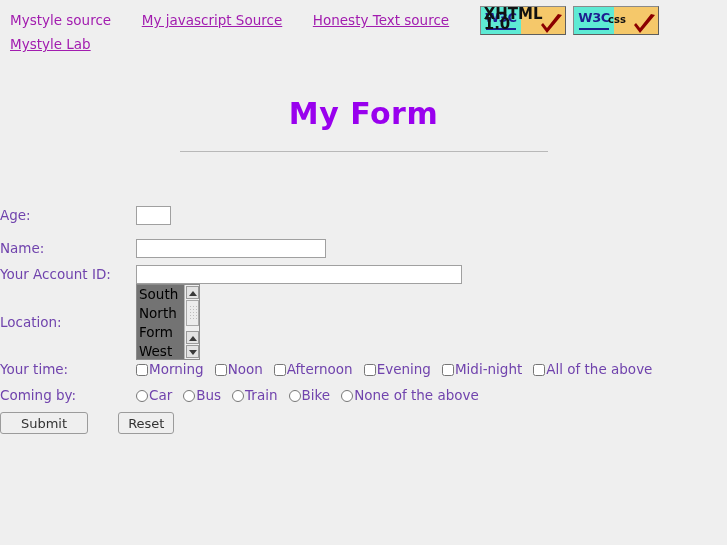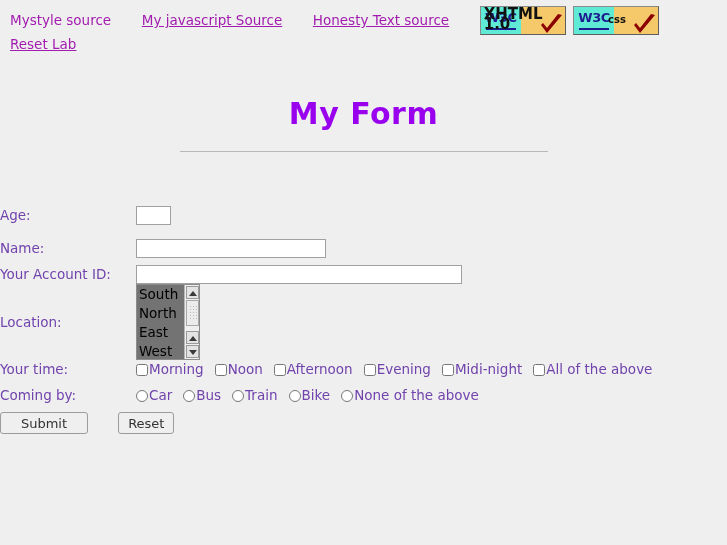--- a/index.html
+++ b/index.html
@@ -306,21 +306,21 @@
     <span class="w3c">
       W3C<span class="ul"></span>
     </span>
     <span class="right"></span>
     <span class="rtxt">css</span>
     <svg class="check" viewBox="0 0 26 22">
       <path d="M3 11 L9 19 L24 1 L20 0 L9 14 L5 9 Z" fill="#8b0000"></path>
     </svg>
   </span>
 
-  <a href="#" class="nav-wrap-link">Reset Lab</a>
+  <a href="#" class="nav-wrap-link">Mystyle Lab</a>
 </div>
 
 <h1 class="title">My Form</h1>
 <hr class="rule">
 
 <div class="formwrap">
 <table class="form">
   <tbody>
         <tr class="r">
     <td class="lab">Age:</td>
@@ -343,21 +343,21 @@
     </td>
   </tr>
 
   <tr>
     <td class="lab">Location:</td>
     <td class="fld">
       <div class="listbox">
         <div class="opts">
           <div class="opt">South</div>
           <div class="opt">North</div>
-          <div class="opt">East</div>
+          <div class="opt">Form</div>
           <div class="opt">West</div>
         </div>
         <div class="sbar">
           <div class="sbtn up">
             <span class="arrow a-up"></span>
           </div>
           <div class="sthumb">
             <span class="grip"></span>
           </div>
           <div class="sbtn up2">

